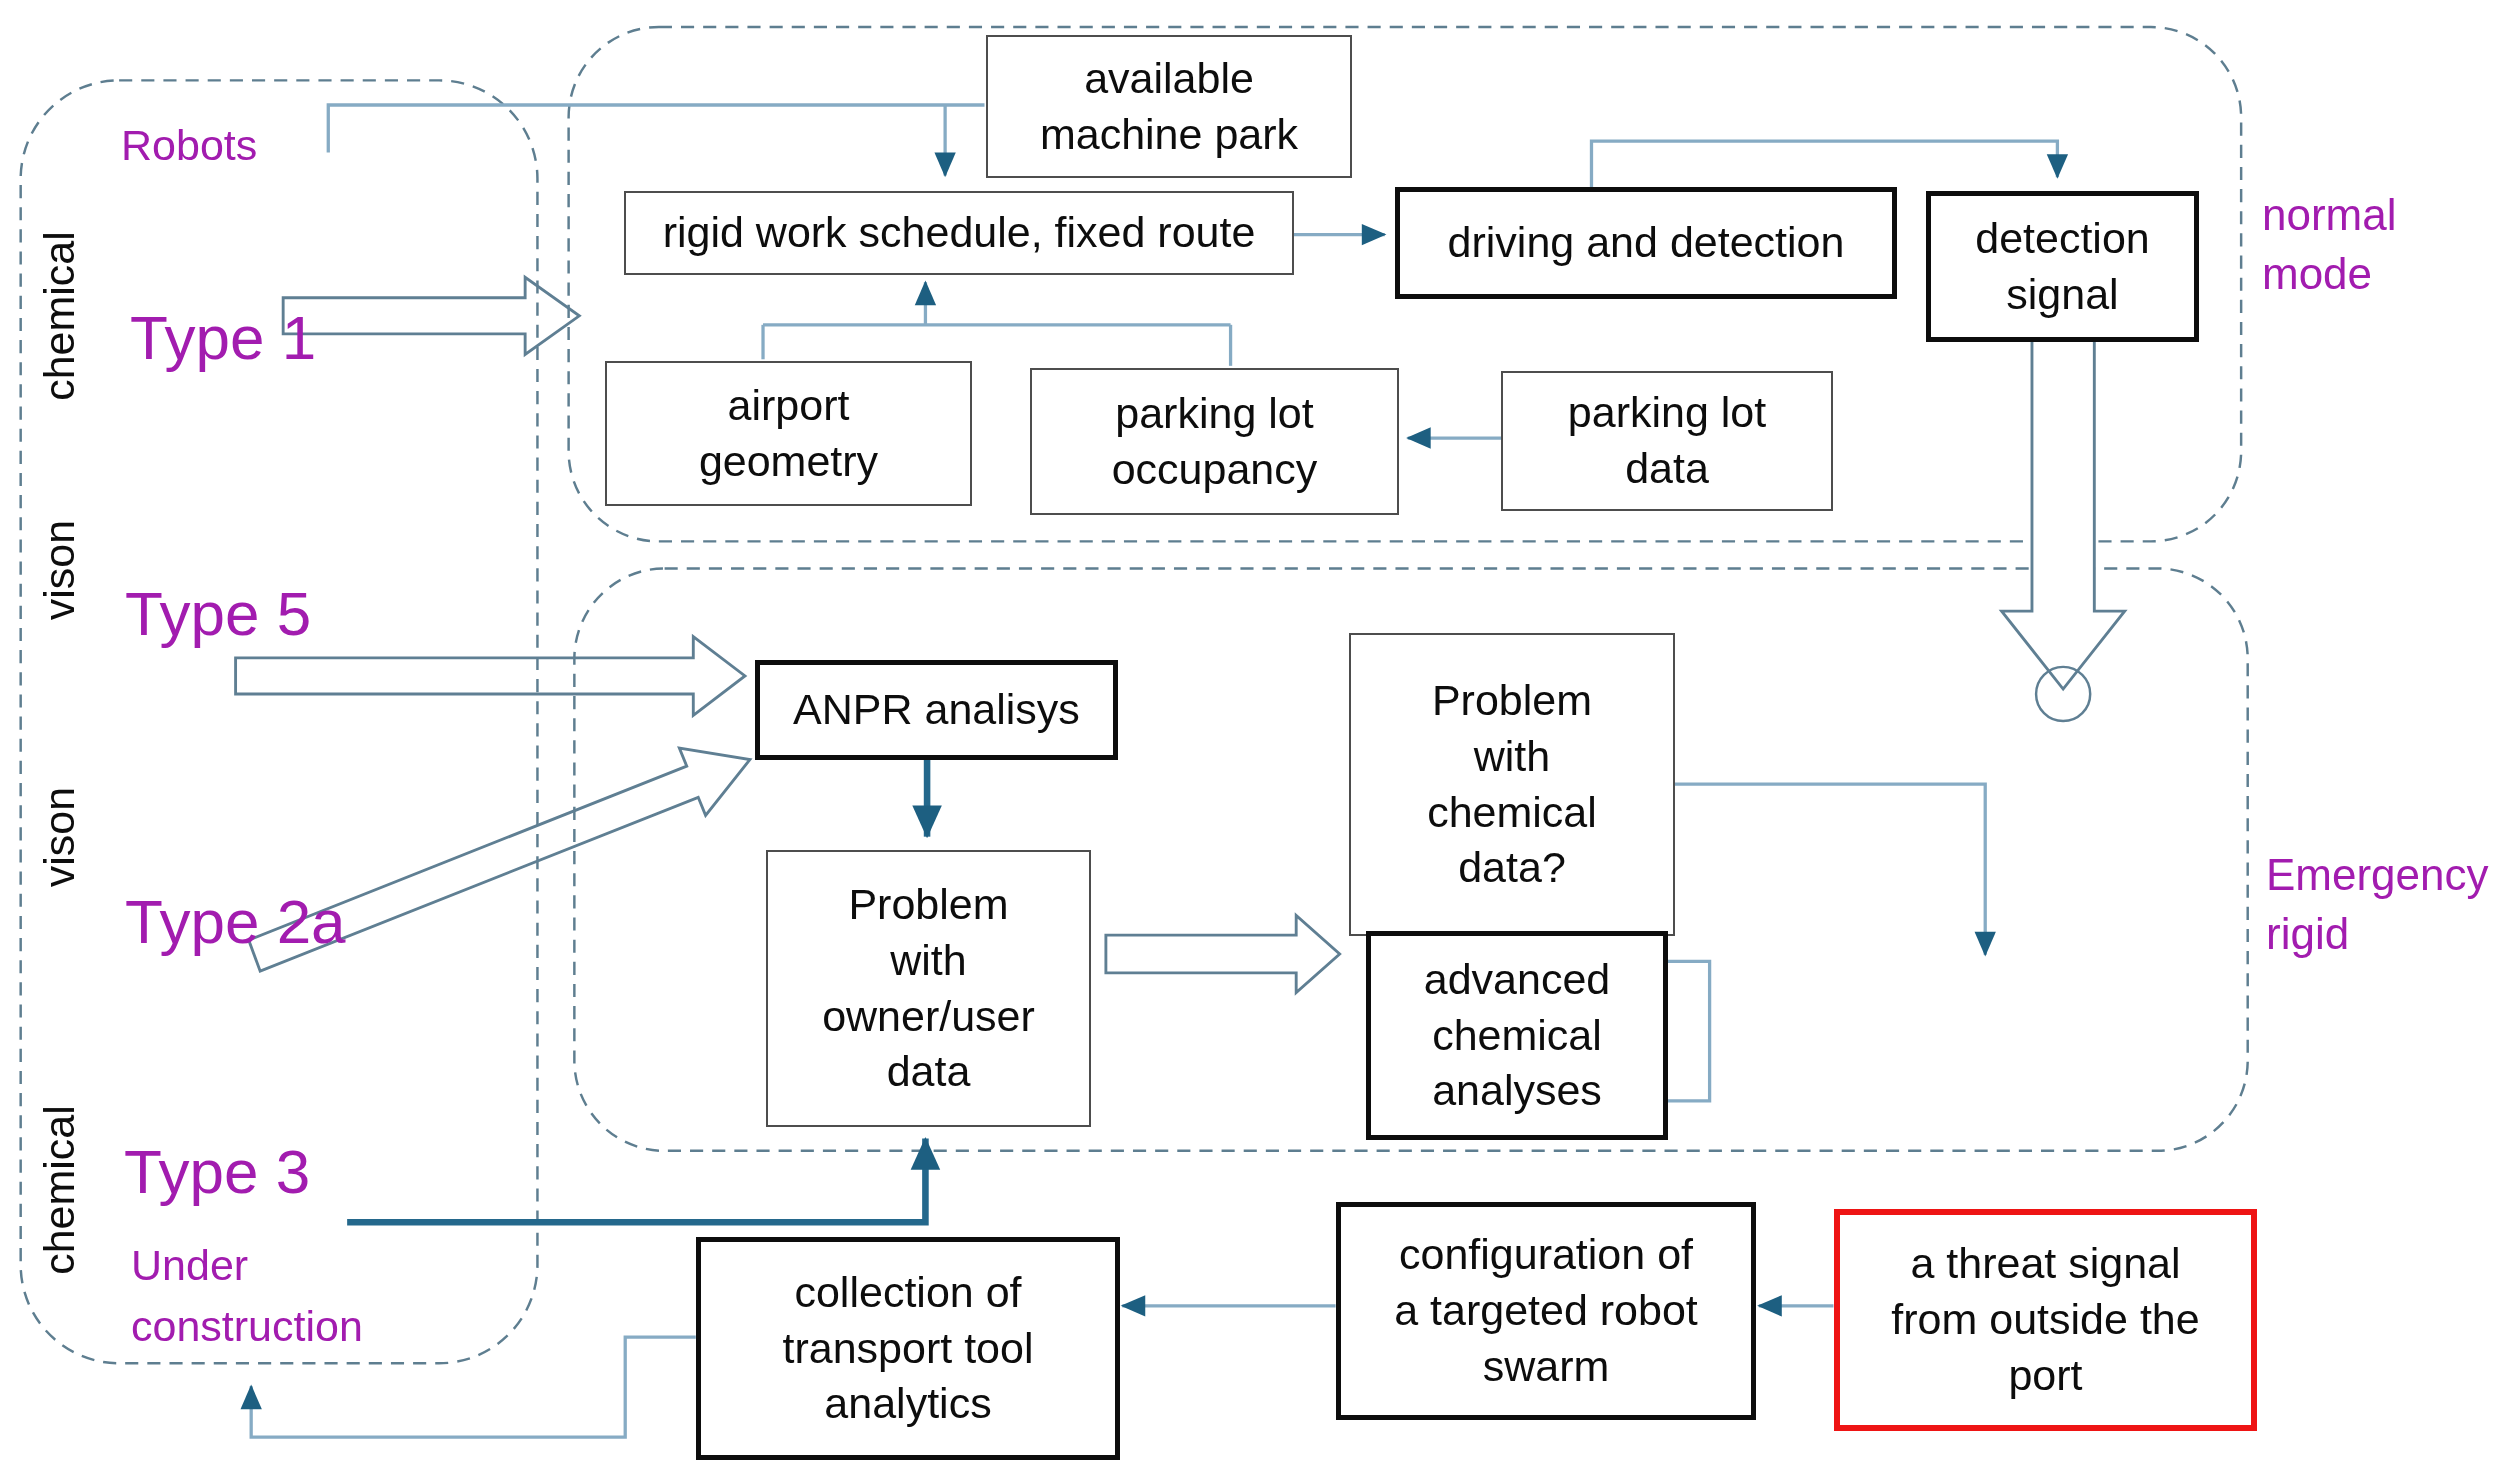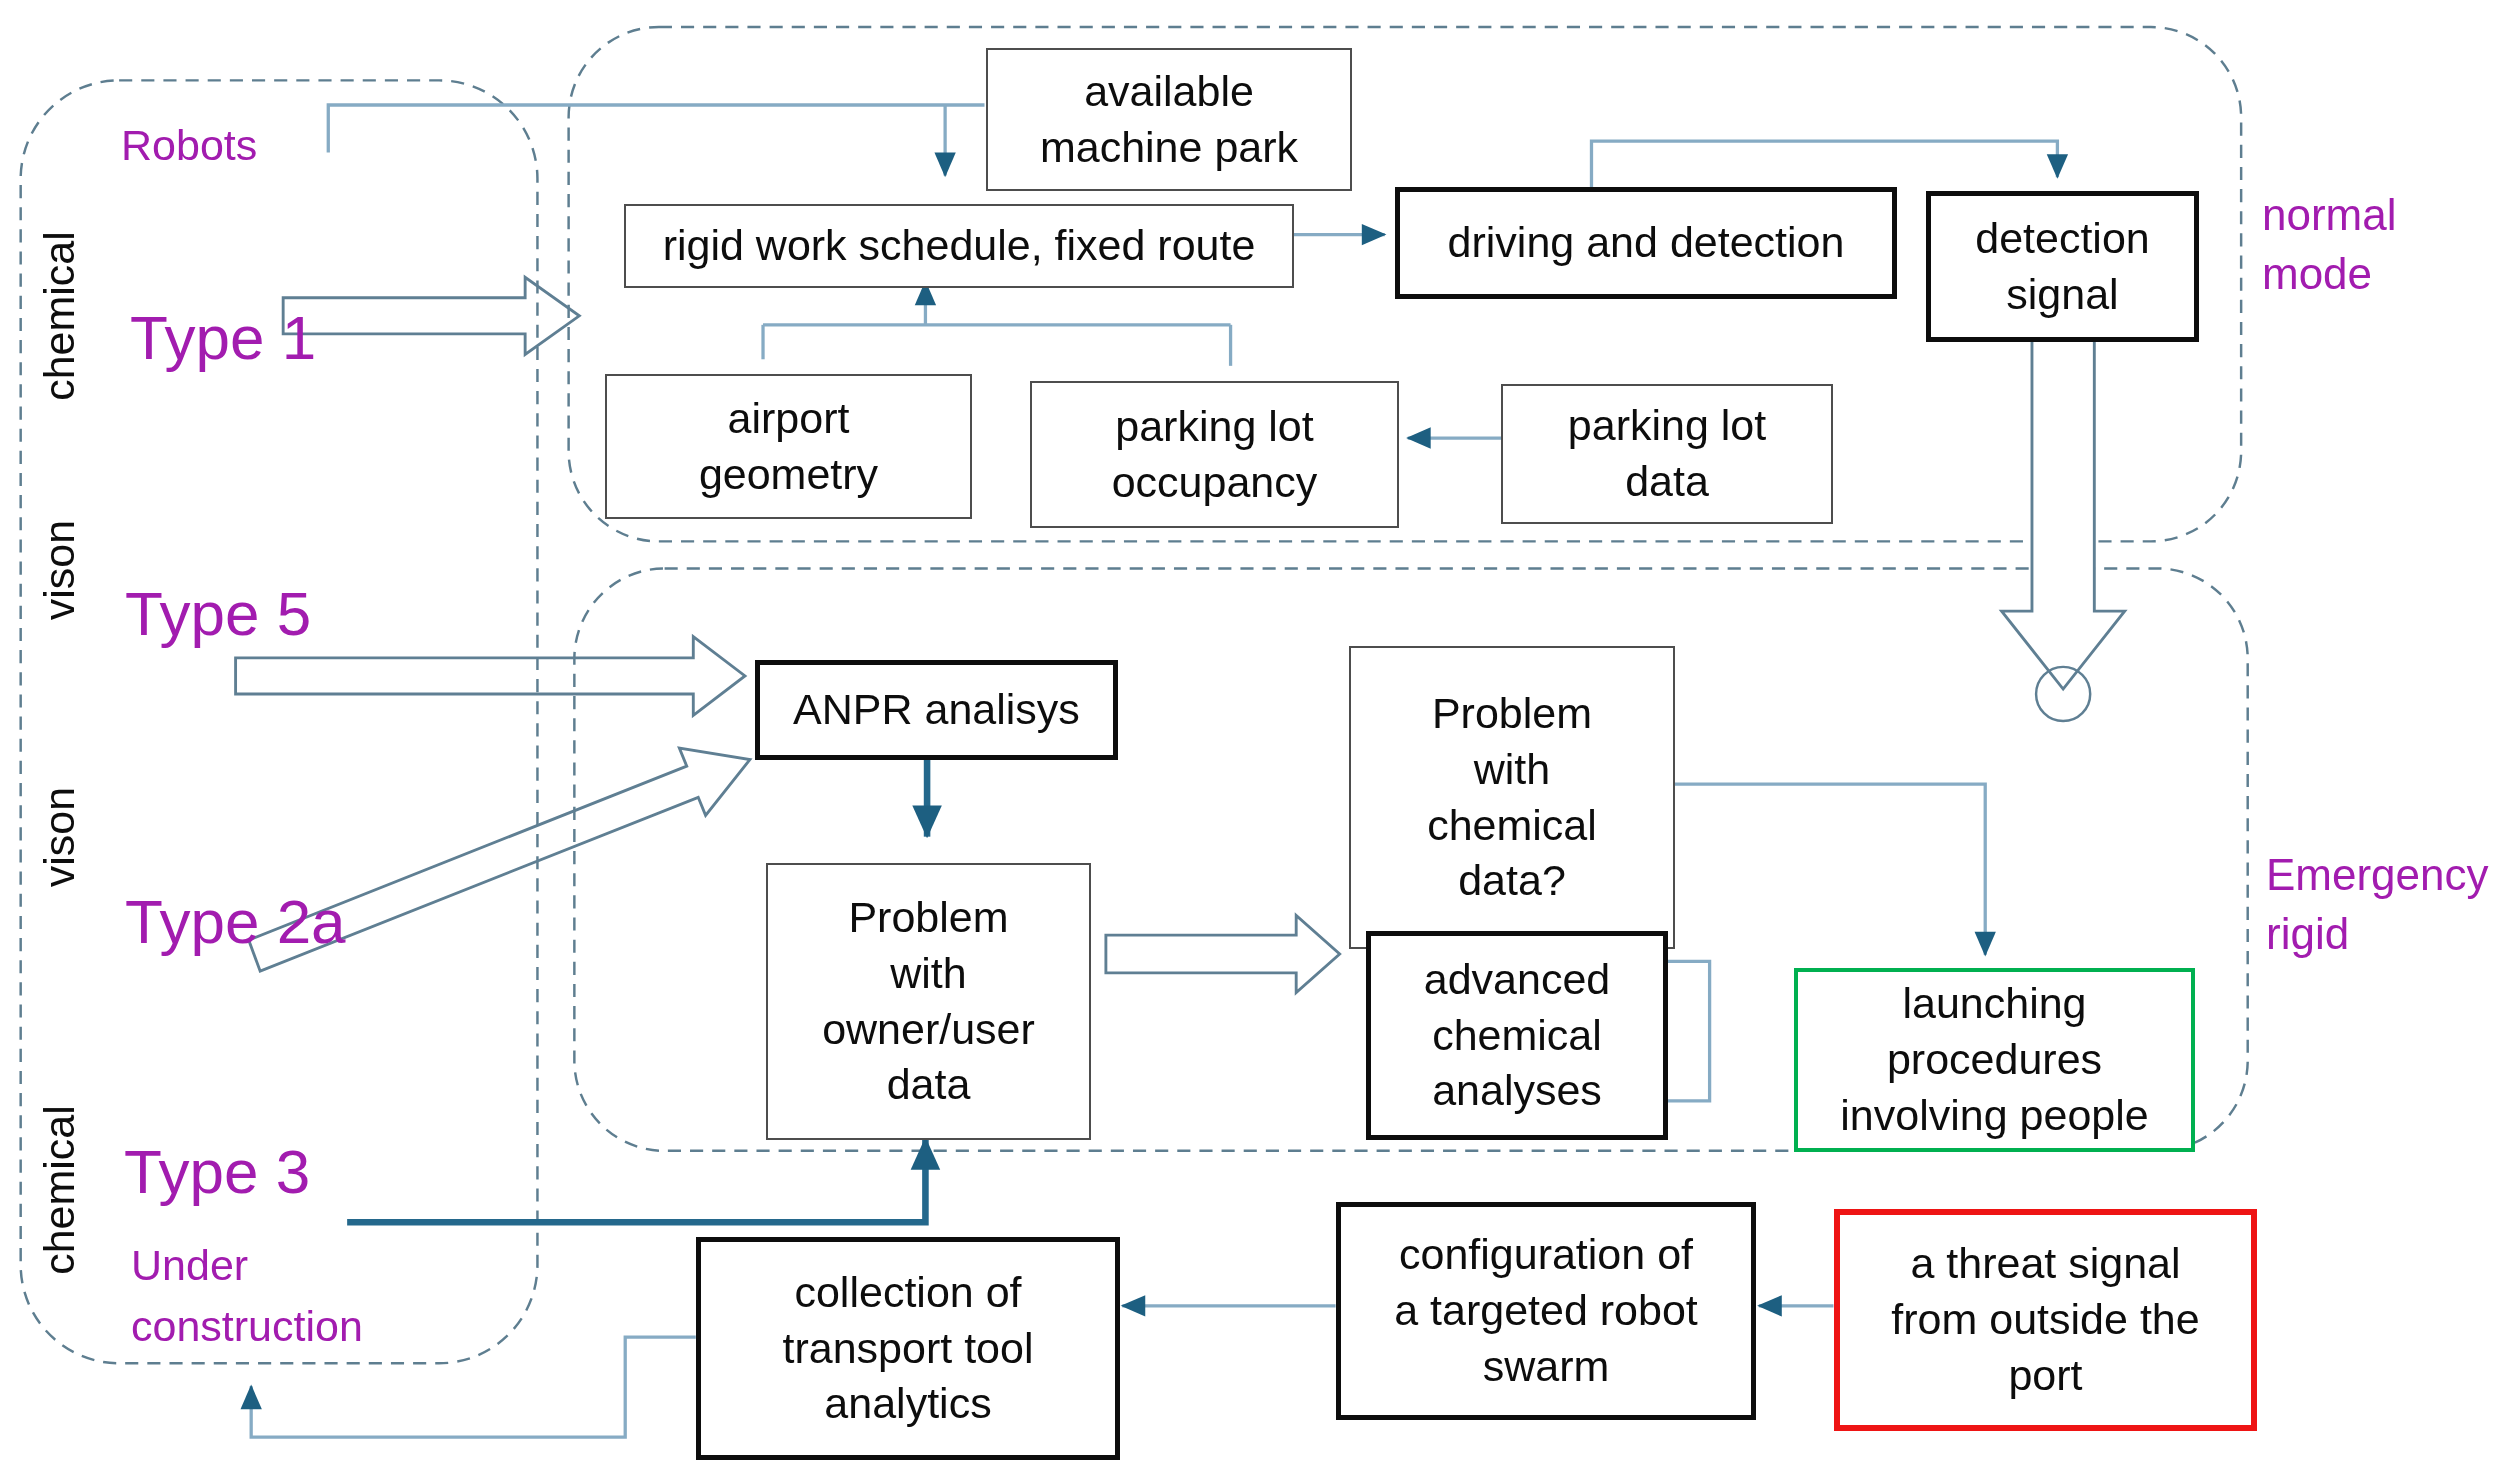--- a/index.html
+++ b/index.html
@@ -1,21 +1,21 @@
 <!DOCTYPE html>
 <html style="font-size:13px"><head>
 <meta charset="utf-8">
 <style>
   html,body{margin:0;padding:0;background:#fff;}
   #canvas{position:relative;width:2512px;height:1465px;background:#fff;overflow:hidden;
           font-family:"Liberation Sans",sans-serif;color:#111;}
   #wires{position:absolute;left:0;top:0;z-index:1;}
   .box{position:absolute;z-index:2;background:#fff;display:flex;align-items:center;justify-content:center;
        text-align:center;font-size:43px;line-height:1.3;color:#0d0d0d;white-space:pre-line;}
-  .thin {border:2.5px solid #4d4d4d;margin-top:13px;}
+  .thin {border:2.5px solid #4d4d4d;}
   .thick{border:5.7px solid #0d0d0d;}
   .green{border:4.9px solid #00b050;}
   .red  {border:6.6px solid #ee1414;}
   .label{position:absolute;z-index:3;white-space:pre-line;color:#a21caf;}
   .type-label{font-size:62px;}
   .plain-label{font-size:43px;}
   .mode-label{font-size:44px;line-height:1.35;}
   .vlabel{position:absolute;z-index:3;font-size:43px;white-space:nowrap;color:#0d0d0d;
           transform:translate(-50%,-50%) rotate(-90deg);}
 </style>
@@ -99,23 +99,20 @@
 with
 owner/user
 data</div>
   <div class="box thin" style="left:1349px;top:633px;width:322px;height:299px">Problem
 with
 chemical
 data?</div>
   <div class="box thick" style="left:1366px;top:931px;width:292px;height:199px">advanced
 chemical
 analyses</div>
-  <div class="box green" style="left:1794px;top:968px;width:393px;height:176px">launching
-procedures
-involving people</div>
 
   <div class="box thick" style="left:696px;top:1237px;width:414px;height:213px">collection of
 transport tool
 analytics</div>
   <div class="box thick" style="left:1336px;top:1202px;width:410px;height:208px">configuration of
 a targeted robot
 swarm</div>
   <div class="box red" style="left:1834px;top:1209px;width:411px;height:210px">a threat signal
 from outside the
 port</div>

